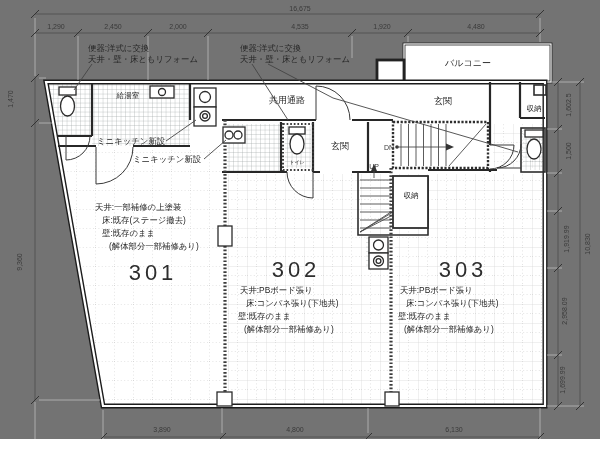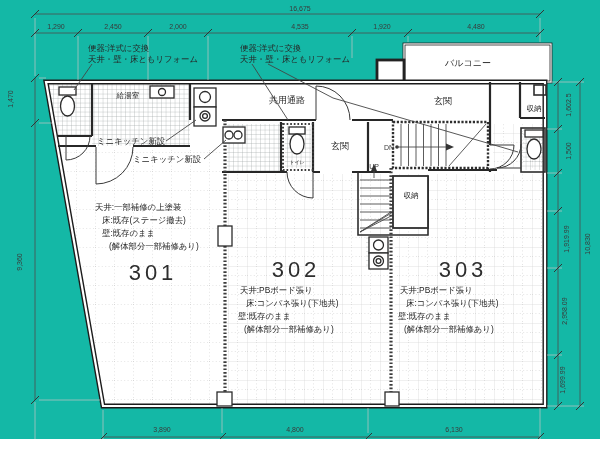--- a/index.html
+++ b/index.html
@@ -1,16 +1,16 @@
 <!DOCTYPE html>
 <html><head>
 <meta charset="utf-8">
 <style>
   html,body{margin:0;padding:0;background:#ffffff}
-  #stage{position:relative;width:600px;height:439px;background:#14b8a6;overflow:hidden}
+  #stage{position:relative;width:600px;height:439px;background:#737373;overflow:hidden}
   svg{position:absolute;left:0;top:0}
   text{fill:#262626;font-family:"Liberation Sans","DejaVu Sans",sans-serif}
   .dim{font-size:7px;fill:#3a3a3a}
   .dimT{font-size:7px;fill:#3a3a3a}
   .note{font-size:8.4px}
   .lbl{font-size:9px}
   .lbls{font-size:7.6px}
   .tiny{font-size:5px}
   .rnum{font-size:22px;letter-spacing:4px;fill:#2d2d2d}
   .w2{stroke:#272727;stroke-width:2.2;fill:none}

